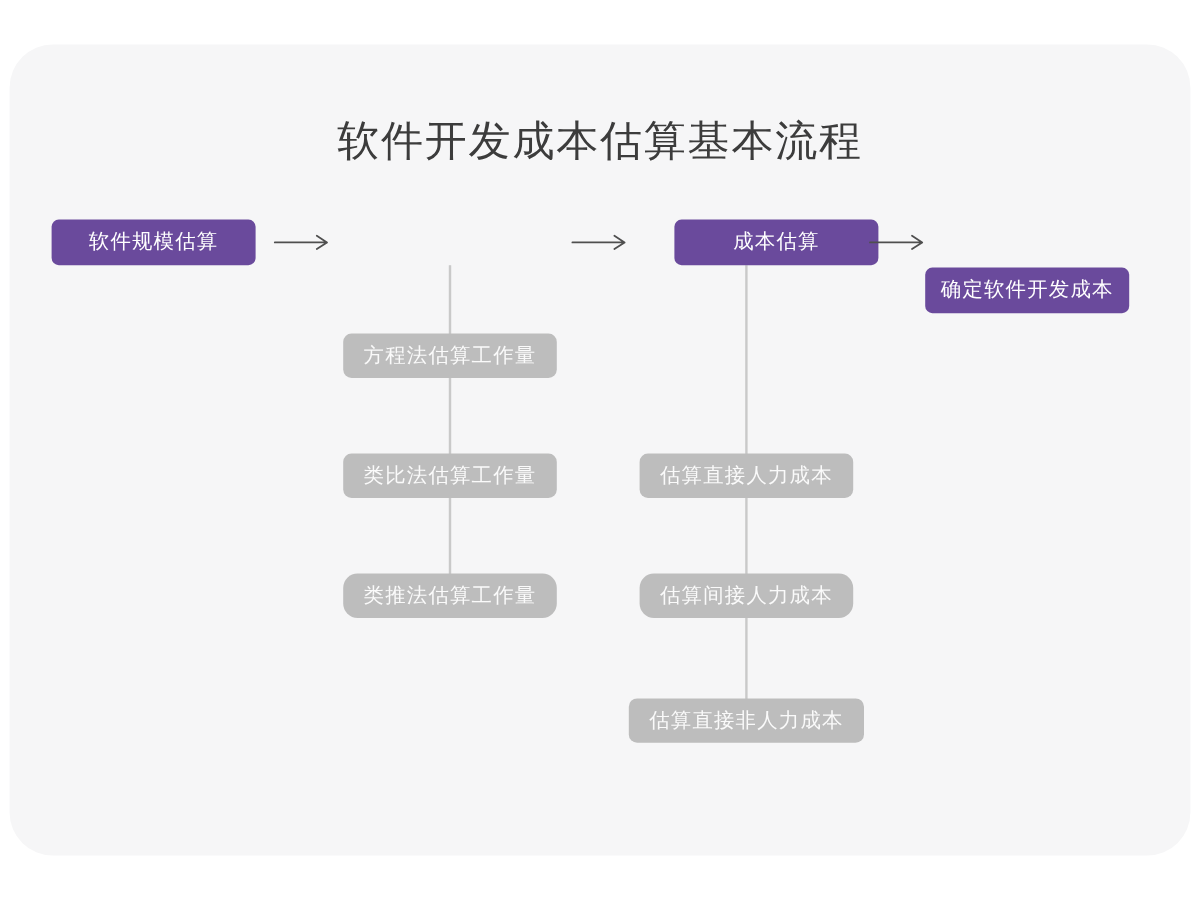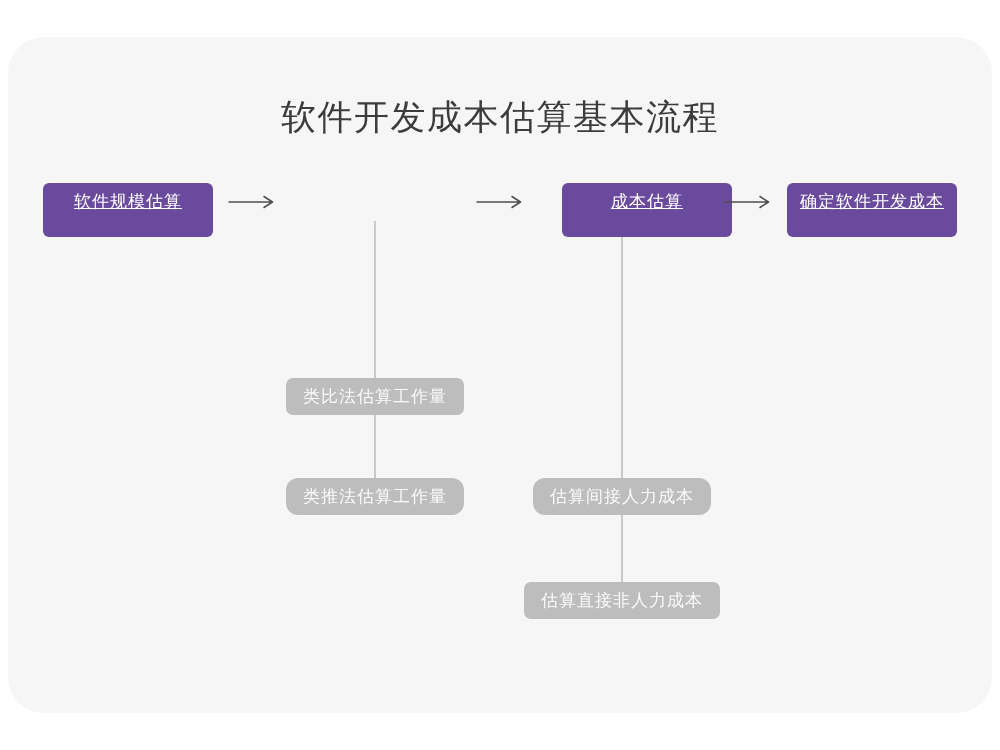--- a/index.html
+++ b/index.html
@@ -28,34 +28,33 @@
     text-align: center;
     font-size: 35px;
     font-weight: 400;
     color: #3c3c3c;
     letter-spacing: 1.5px;
   }
   .stage {
     position: absolute;
     top: 183px;
     width: 170px;
-    height: 54px;
+    height: 38px;
     line-height: 38px;
     text-align: center;
     background: #6a4a9c;
     color: #ffffff;
     font-size: 17px;
     border-radius: 6px;
     letter-spacing: 1px;
-    text-decoration: underline;
   }
   .stage-1 { left: 43px; }
   .stage-2 { left: 290px; }
   .stage-3 { left: 562px; }
-  .stage-4 { left: 787px; }
+  .stage-4 { left: 771px; margin-top: 40px; }
   .arrow { position: absolute; top: 194px; }
   .arrow-1 { left: 227px; }
   .arrow-2 { left: 475px; }
   .arrow-3 { left: 723px; }
   .vline {
     position: absolute;
     width: 2px;
     background: #c9c9c9;
   }
   .vline-work { left: 374px; top: 221px; height: 276px; }
@@ -103,18 +102,20 @@
   </svg>
 
   <div class="stage stage-3">成本估算</div>
 
   <svg class="arrow arrow-3" width="48" height="16" viewBox="0 0 48 16">
     <path d="M2 8 H45 M37 2.5 L45.5 8 L37 13.5" fill="none" stroke="#4f4f4f" stroke-width="1.5" stroke-linecap="round" stroke-linejoin="round"></path>
   </svg>
 
   <div class="stage stage-4">确定软件开发成本</div>
 
+  <div class="sub col-work row-1">方程法估算工作量</div>
   <div class="sub col-work row-2">类比法估算工作量</div>
   <div class="sub col-work row-3">类推法估算工作量</div>
 
+  <div class="sub col-cost row-2">估算直接人力成本</div>
   <div class="sub col-cost row-3">估算间接人力成本</div>
   <div class="sub col-cost row-4">估算直接非人力成本</div>
 </div>
 
 </body></html>

